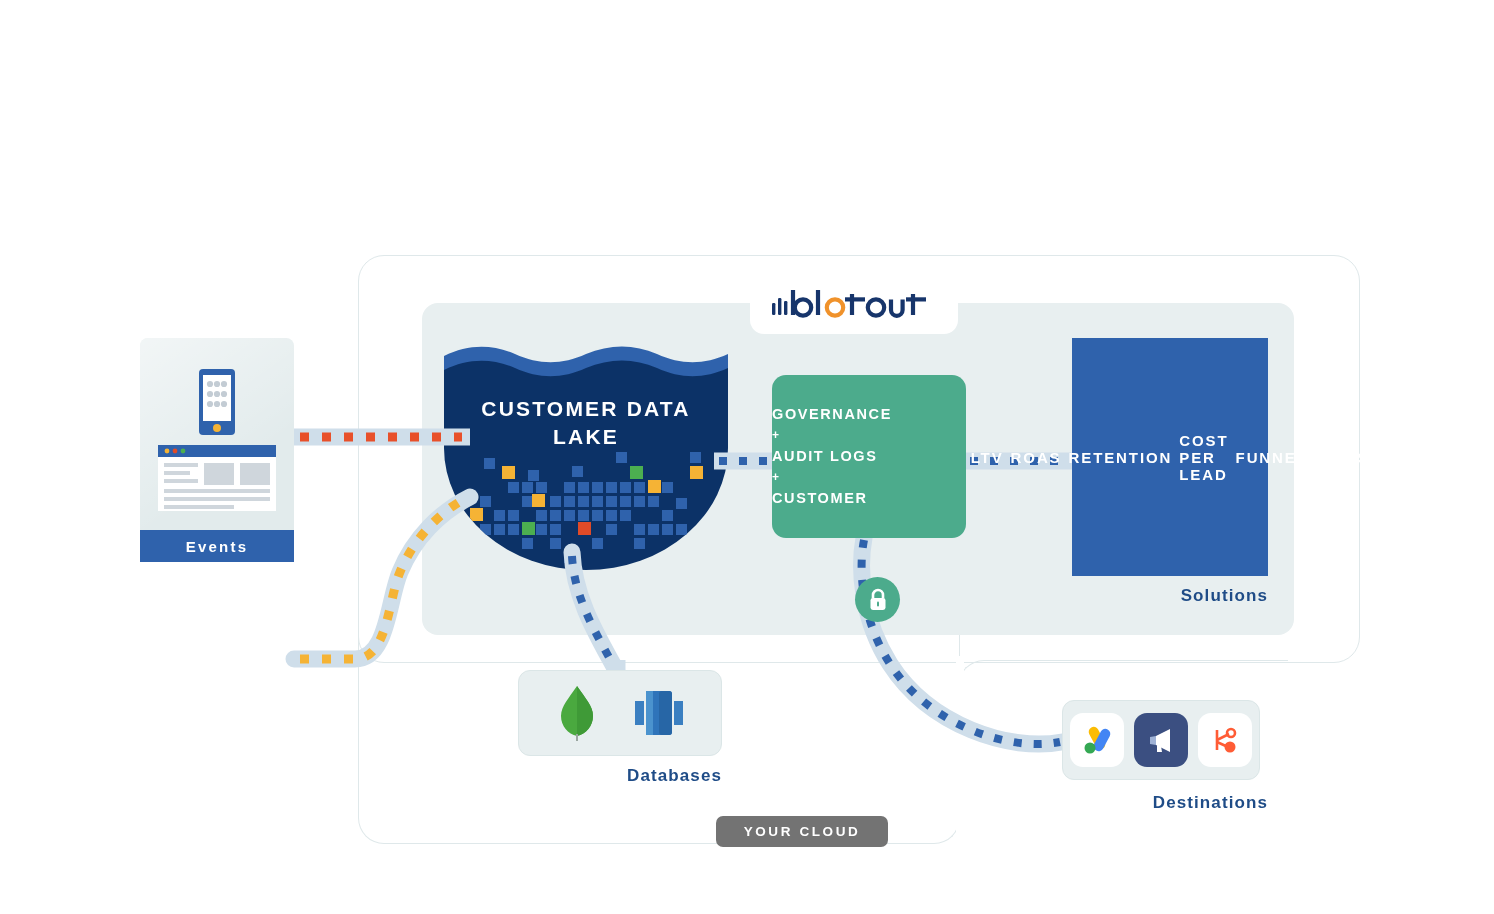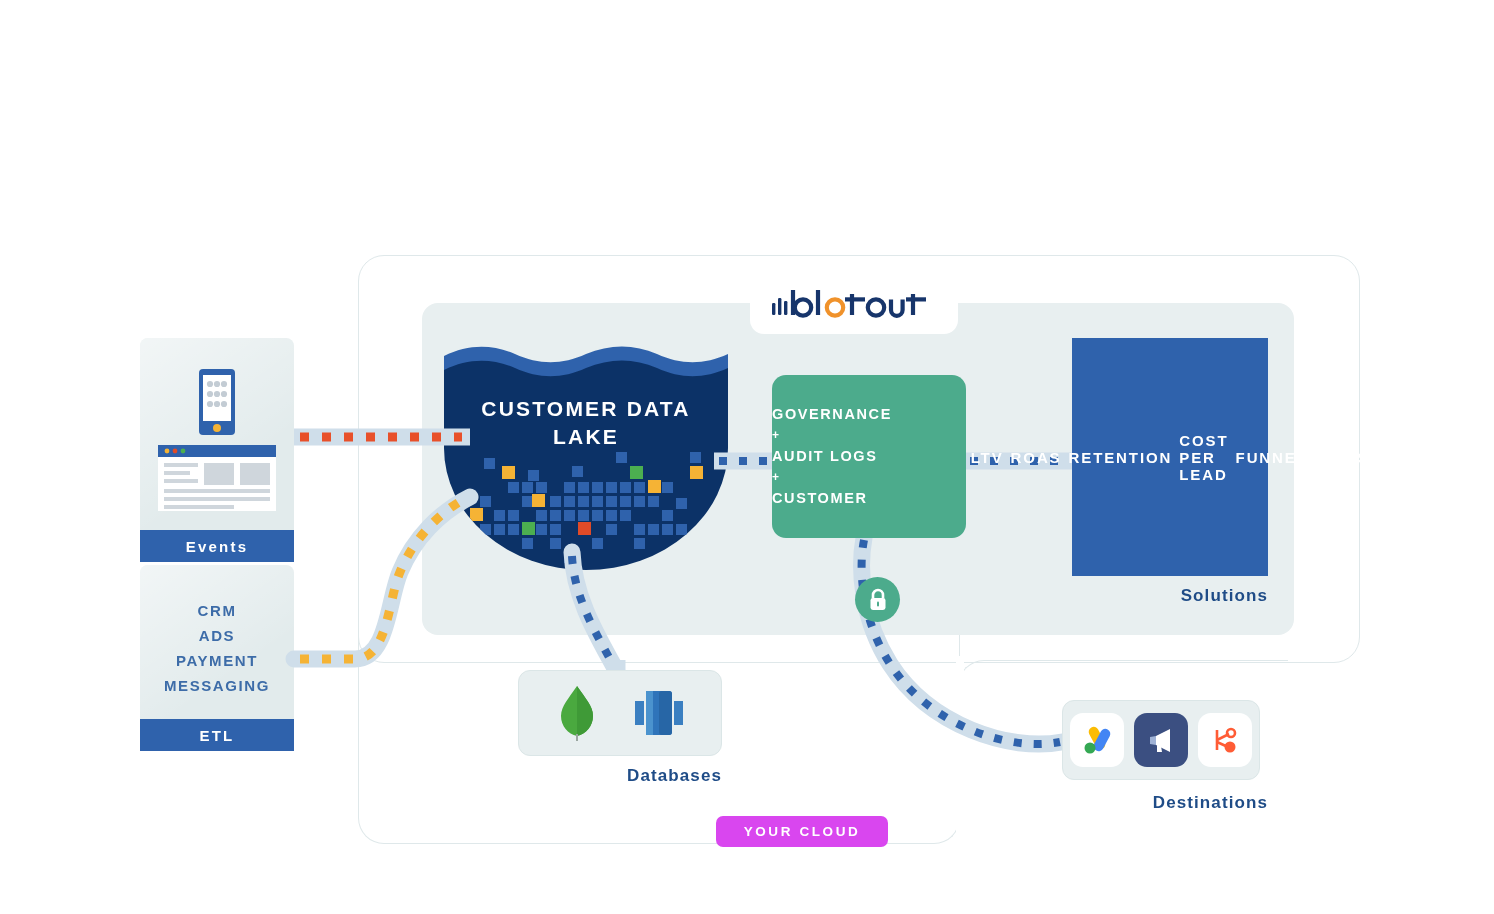--- a/index.html
+++ b/index.html
@@ -135,21 +135,21 @@
   #lock-badge {
     position: absolute; left: 855px; top: 577px; width: 45px; height: 45px;
     border-radius: 50%; background: #4cab8c;
     display:flex; align-items:center; justify-content:center;
     z-index: 9;
   }
 
   
   #your-cloud {
     position: absolute; left: 716px; top: 816px; width: 172px; height: 31px;
-    background: #d946ef; border-radius: 7px;
+    background: #737373; border-radius: 7px;
     display:flex; align-items:center; justify-content:center;
     color:#ffffff; font-size: 13.5px; font-weight: bold; letter-spacing: 2.6px;
     z-index: 8;
   }
 
   
   #connectors-back { position:absolute; inset:0; z-index:3; }
 </style>
 </head>
 <body>
@@ -236,30 +236,20 @@
           <rect x="82" y="18" width="30" height="22"></rect>
           <rect x="6" y="44" width="106" height="4"></rect>
           <rect x="6" y="52" width="106" height="4"></rect>
           <rect x="6" y="60" width="70" height="4"></rect>
         </g>
       </svg>
     </div>
     <div class="source-label">Events</div>
   </div>
 
-  <div class="source-card" id="etl-card">
-    <div class="sheen"></div>
-    <div class="etl-list">
-      <span>CRM</span>
-      <span>ADS</span>
-      <span>PAYMENT</span>
-      <span>MESSAGING</span>
-    </div>
-    <div class="source-label">ETL</div>
-  </div>
 
   <div id="lake">
     <svg width="284" height="230" viewBox="0 0 284 230">
       <defs>
         <clipPath id="lakeClip">
           <path d="M0,22 L284,22 L284,108 A142,122 0 0 1 0,108 Z"></path>
         </clipPath>
       </defs>
 
       <path d="M0,16 C24,4 48,4 71,14 C95,25 118,25 142,14 C166,4 190,4 213,14 C237,25 260,25 284,14 L284,40 L0,40 Z" fill="#2f62ac"></path>

